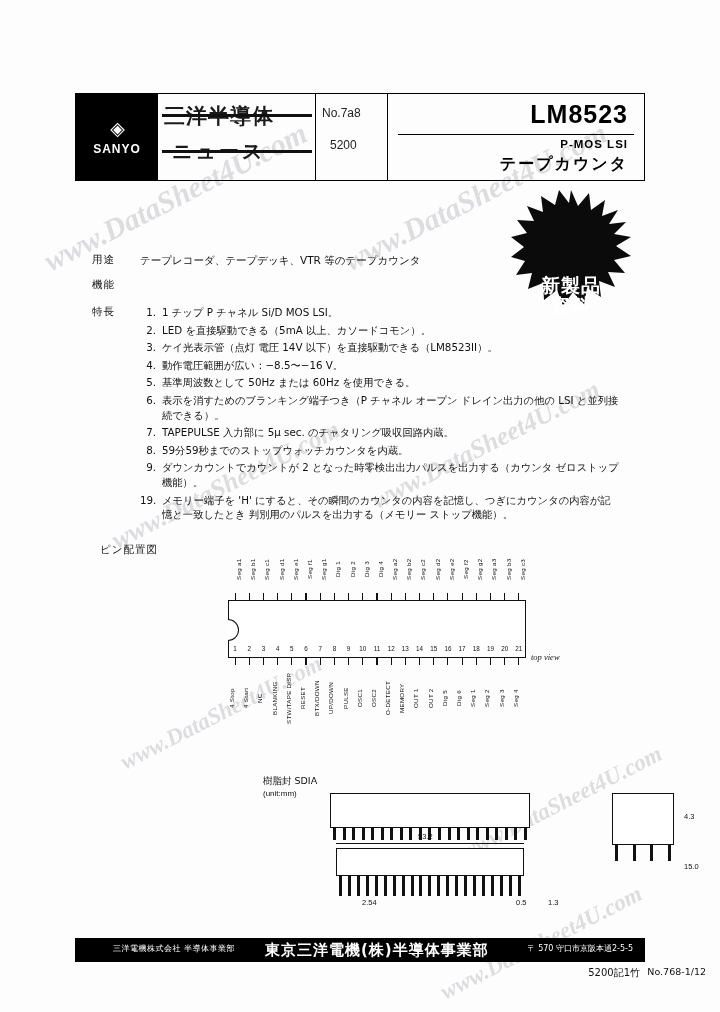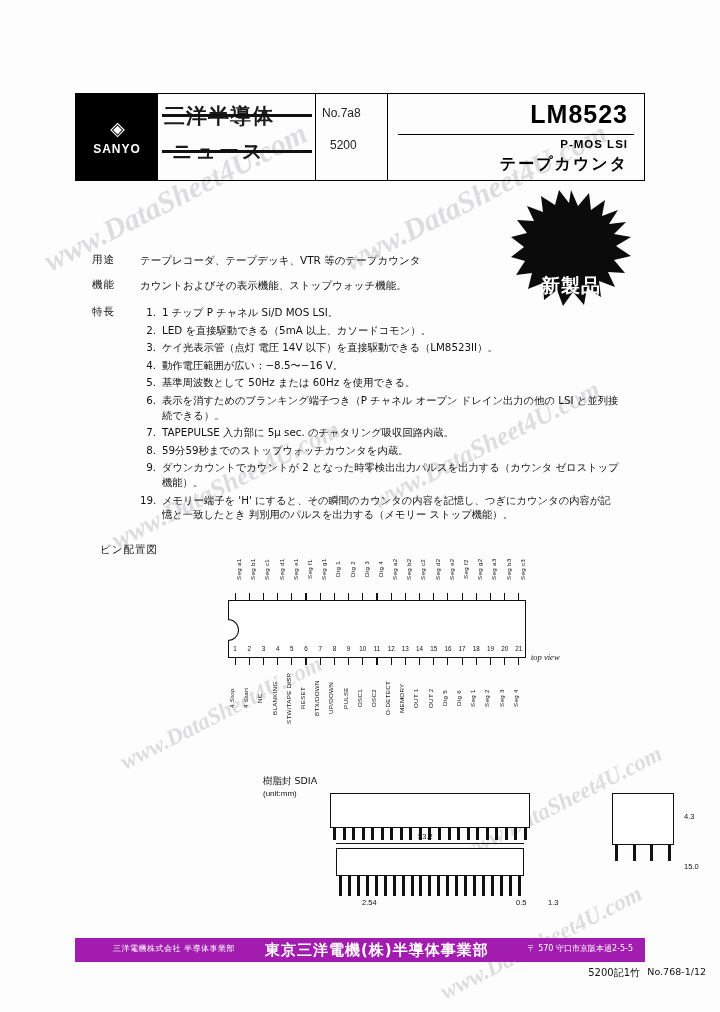--- a/index.html
+++ b/index.html
@@ -367,21 +367,21 @@
     position: absolute;
     left: 70px; top: 925px;
     font-family: "DejaVu Sans", sans-serif;
     font-size: 9.5px;
     color: #111;
   }
   #footer-bar {
     position: absolute;
     left: 75px; top: 938px;
     width: 570px; height: 24px;
-    background: #a21caf;
+    background: #000000;
     color: #fff;
   }
   #footer-left {
     position: absolute;
     left: 38px; top: 5px;
     font-family: "DejaVu Sans", sans-serif;
     font-size: 8px;
     color: #fff;
     letter-spacing: 0.5px;
   }
@@ -482,28 +482,28 @@
           M0,-60 L7,-44 L18,-57 L20,-40 L34,-50 L31,-34 L47,-40 L38,-26
           L55,-28 L43,-16 L60,-13 L45,-4 L60,6 L43,10 L54,23 L37,22 L44,37
           L28,31 L30,47 L16,38 L13,55 L2,42 L-8,56 L-14,40 L-27,50 L-28,33
           L-43,39 L-39,23 L-55,25 L-46,11 L-60,7 L-47,-3 L-60,-13 L-44,-17
           L-54,-30 L-37,-29 L-44,-44 L-28,-38 L-30,-54 L-16,-45 L-12,-60
           L-2,-47 Z"></path>
       </g>
     </svg>
     <div id="stamp-text">
       <div>新製品</div>
+      <div>資料</div>
     </div>
   </div>
 
   <div class="sec-label" id="yoto-label">用途</div>
   <div class="sec-body" id="yoto-body">テープレコーダ、テープデッキ、VTR 等のテープカウンタ</div>
 
   <div class="sec-label" id="kinou-label">機能</div>
-  <div class="sec-body" id="kinou-body">カウントおよびその表示機能、ストップウォッチ機能。</div>
 
   <div class="sec-label" id="tokucho-label">特長</div>
   <div id="feature-list">
       <div class="feat-row">
         <span class="feat-num">1.</span>
         <span class="feat-txt">1 チップ P チャネル Si/D MOS LSI。</span>
       </div>
       <div class="feat-row">
         <span class="feat-num">2.</span>
         <span class="feat-txt">LED を直接駆動できる（5mA 以上、カソードコモン）。</span>

